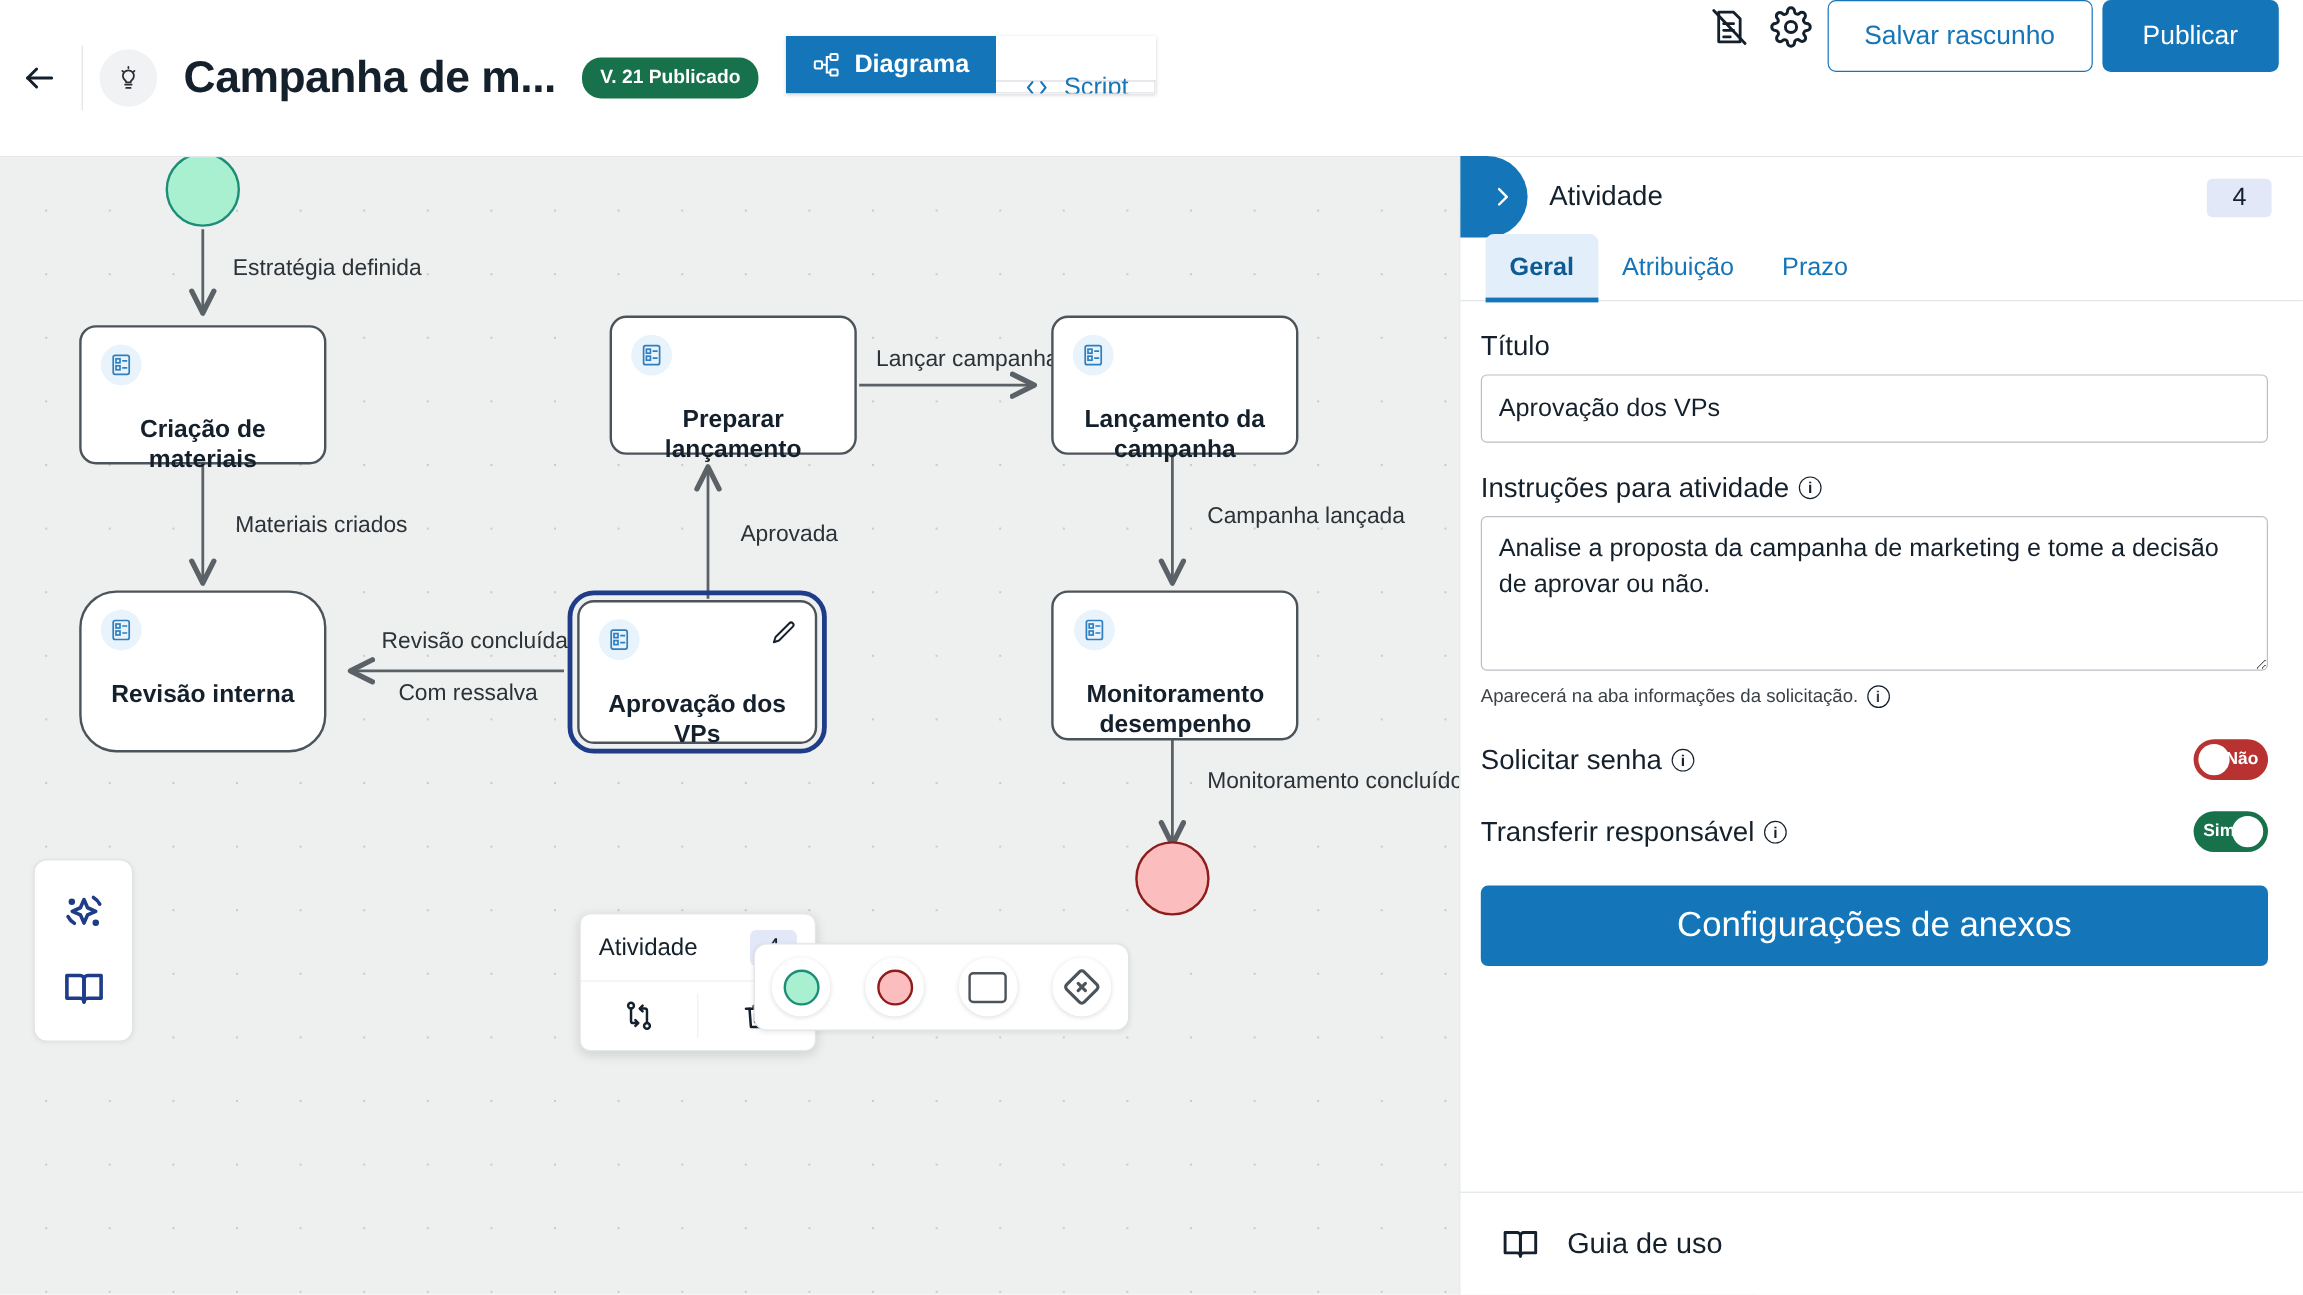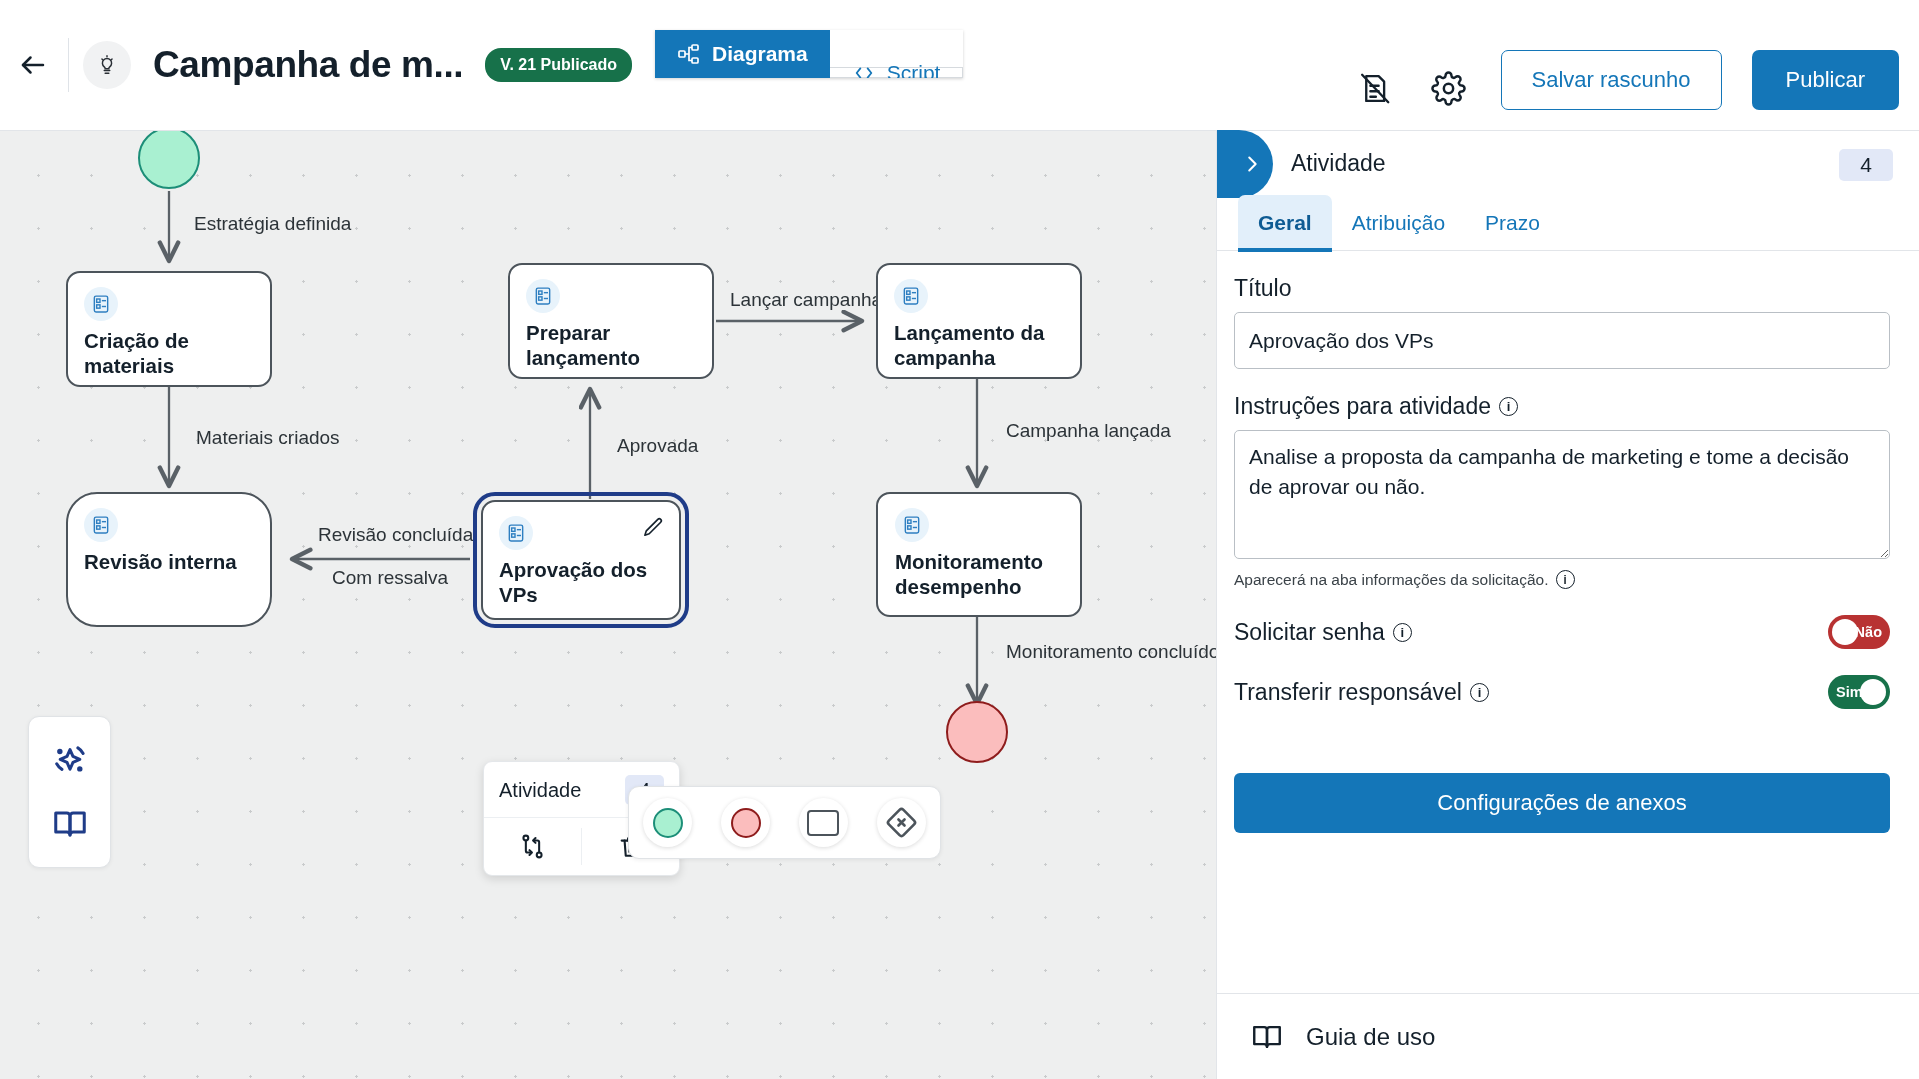--- a/index.html
+++ b/index.html
@@ -43,21 +43,21 @@
     box-shadow:0 1px 3px rgba(0,0,0,.18);
   }
   .mode-btn{
     display:flex; align-items:center; gap:11px;
     padding:0 22px; font-size:21px; cursor:pointer;
   }
   .mode-btn.active{ background:#1476b8; color:#fff; font-weight:600; }
   .mode-btn.inactive{ background:#fff; color:#1476b8; border:1px solid #d6dade; border-left:none;margin-top:37px;}
   #hdr-right{
     position:absolute; right:20px; top:0; height:110px;
-    display:flex; align-items:flex-end; gap:30px;
+    display:flex; align-items:flex-start; gap:8px;
   }
   .icon-btn{ width:44px;height:44px; display:flex;align-items:center;justify-content:center; cursor:pointer;}
   #btn-draft{
     border:1px solid #1476b8; color:#1476b8; background:#fff;
     font-size:22px; padding:16px 30px; border-radius:7px; cursor:pointer;
     white-space:nowrap;
   }
   #btn-publish{
     background:#1476b8; color:#fff; border:none;
     font-size:22px; padding:17px 34px; border-radius:7px; cursor:pointer;
@@ -78,22 +78,23 @@
   }
   .node{
     position:absolute; background:#fff; border:2.5px solid #4c545b;
     border-radius:14px; padding:14px 16px;
   }
   .node-icon{
     width:34px;height:34px;border-radius:50%;background:#e8f3fb;
     display:flex;align-items:center;justify-content:center;
   }
   .node-title{
-    margin-top:7px; font-size:20.5px; font-weight:700; color:#14202b;
+    margin-top:24px; font-size:20.5px; font-weight:700; color:#14202b;
     line-height:1.23;
+    text-align:center;
   }
   .node.selected{
     outline:4px solid #1f3c88; outline-offset:4px; border-radius:14px;
   }
   .circle-node{
     position:absolute; border-radius:50%;
   }
   .circle-start{ width:62px;height:62px; background:#a9f0d1; border:2.5px solid #1c8e78;}
   .circle-end{ width:62px;height:62px; background:#fbbdbd; border:2.5px solid #8e1c1c;}
   .pencil-btn{ position:absolute; right:14px; top:14px; cursor:pointer; }
@@ -211,22 +212,22 @@
   }
   .switch.off{ background:#b83232; justify-content:flex-end; }
   .switch.on{ background:#17714a; justify-content:flex-start; }
   .switch .knob{
     width:26px;height:26px;border-radius:50%;background:#fff;position:absolute;
   }
   .switch.off .knob{ left:4px; }
   .switch.on  .knob{ right:4px; }
   .switch .sw-txt{ font-size:14.5px;color:#fff;font-weight:600;padding:0 8px; }
   #btn-attach{
-    width:100%; margin-top:64px; background:#1476b8; color:#fff; border:none;
-    font-size:22px; padding:17px 0; border-radius:6px; cursor:pointer;
+    width:100%; margin-top:28px; background:#1476b8; color:#fff; border:none;
+    font-size:29px; padding:17px 0; border-radius:6px; cursor:pointer;
     font-family:inherit;
   }
   #panel-footer{
     position:absolute; left:0; bottom:0; width:703px; height:86px;
     border-top:1px solid #e2e5e9; display:flex; align-items:center;
     padding-left:33px; gap:22px; cursor:pointer;
   }
   #panel-footer .ft-label{ font-size:24px; color:#14202b; }
   .info-i{
     width:19px;height:19px;border:1.6px solid #14202b;border-radius:50%;

